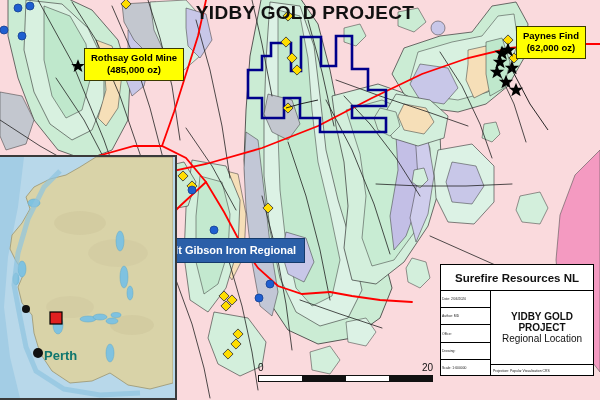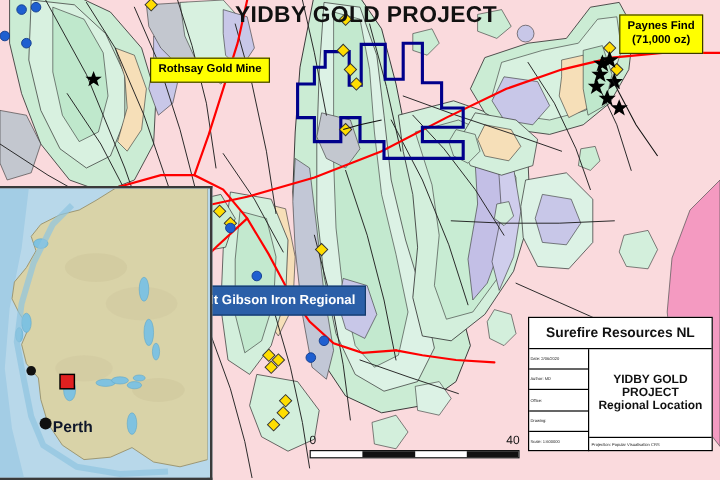--- a/index.html
+++ b/index.html
@@ -48,42 +48,42 @@
     border: 1px solid #143a6b;
     background: #2b5fa8;
     color: #ffffff;
     font-size: 11px;
     font-weight: bold;
     line-height: 1.3;
     text-align: left;
     padding: 4px 8px 5px 8px;
     white-space: nowrap;
   }
-  #lbl-rothsay { left: 84px; top: 48px; margin-left: 41px; }
-  #lbl-paynes  { left: 516px; top: 12px; }
+  #lbl-rothsay { left: 84px; top: 48px; }
+  #lbl-paynes  { left: 516px; top: 26px; }
   #lbl-mtgibson-iron { left: 160px; top: 238px; }
   #lbl-mount-gibson  { left: 246px; top: 310px; }
 
   
   #inset {
     position: absolute;
     left: 0px; top: 155px;
     width: 177px; height: 245px;
     border: 2px solid #3a3a3a;
     border-left: none;
     background: #b8d8ea;
     overflow: hidden;
   }
   #inset svg { display: block; }
   .inset-city-label {
     position: absolute;
     left: 44px; top: 348px;
     font-size: 13px;
     font-weight: bold;
-    color: #0f172a;
+    color: #0f766e;
   }
 
   
   #scalebar { position: absolute; left: 258px; top: 362px; width: 175px; }
   #scalebar .ends {
     position: relative; height: 13px;
     font-size: 10px; color: #111;
   }
   #scalebar .e0 { position: absolute; left: 0; top: 0; }
   #scalebar .e1 { position: absolute; right: 0; top: 0; }
@@ -131,21 +131,21 @@
   .tb-field:last-child { border-bottom: none; }
   #tb-main { flex: 1; display: flex; flex-direction: column; }
   #tb-maintext {
     flex: 1;
     display: flex; flex-direction: column;
     align-items: center; justify-content: center;
     border-bottom: 1px solid #000;
     text-align: center;
   }
   #tb-maintext .t1 { font-size: 10px; font-weight: bold; color: #111; }
-  #tb-maintext .t2 { font-size: 10px; font-weight: bold; color: #111; }
+  #tb-maintext .t2 { font-size: 10px; font-weight: normal; color: #111; }
   #tb-proj {
     height: 11px;
     display: flex; align-items: center;
     font-size: 3.4px; color: #222; padding-left: 2px;
     white-space: nowrap;
   }
 </style>
 </head>
 <body>
 
@@ -300,25 +300,26 @@
         <path d="M510,66 L530,104 L548,130"></path>
         <path d="M286,108 L300,104 L318,100"></path>
       </g>
     </g>
   </svg>
 
   <div class="map-title">YIDBY GOLD PROJECT</div>
 
   <div class="callout" id="lbl-rothsay">
     <span>Rothsay Gold Mine</span>
+    <span class="l2">(485,000 oz)</span>
   </div>
 
   <div class="callout" id="lbl-paynes">
     <span>Paynes Find</span>
-    <span class="l2">(71,000 oz)</span>
+    <span class="l2">(62,000 oz)</span>
   </div>
 
   <div class="callout-blue" id="lbl-mtgibson-iron">
     <span>Mt Gibson</span>
     <span class="l2">Iron Regional</span>
   </div>
 
 
   <div id="inset">
     <svg width="173" height="241" viewBox="0 0 173 241">
@@ -359,21 +360,21 @@
       <circle cx="26" cy="152" r="4" fill="#111"></circle>
 
       <circle cx="38" cy="196" r="5" fill="#111"></circle>
     </svg>
   </div>
   <div class="inset-city-label">Perth</div>
 
   <div id="scalebar">
     <div class="ends">
       <span class="e0">0</span>
-      <span class="e1">40</span>
+      <span class="e1">20</span>
     </div>
     <div class="bar">
       <div class="seg"></div>
       <div class="seg fill"></div>
       <div class="seg"></div>
       <div class="seg fill"></div>
     </div>
   </div>
 
   <div id="titleblock">

